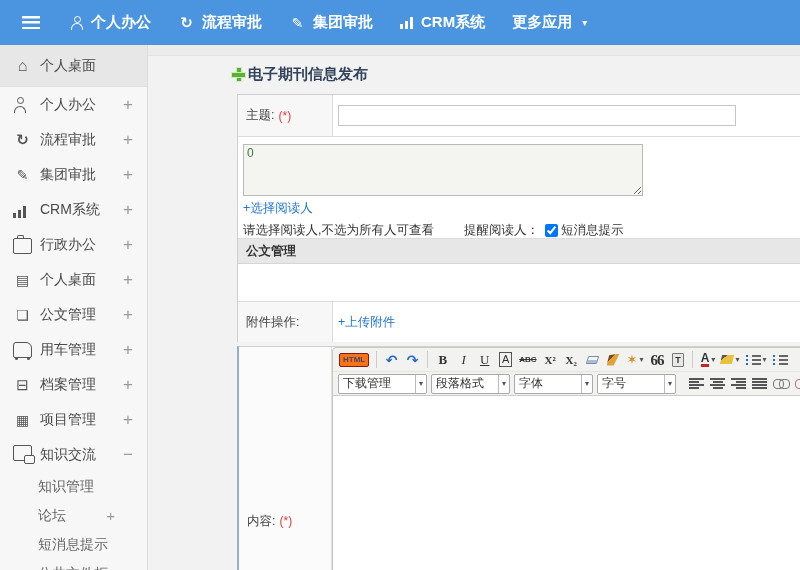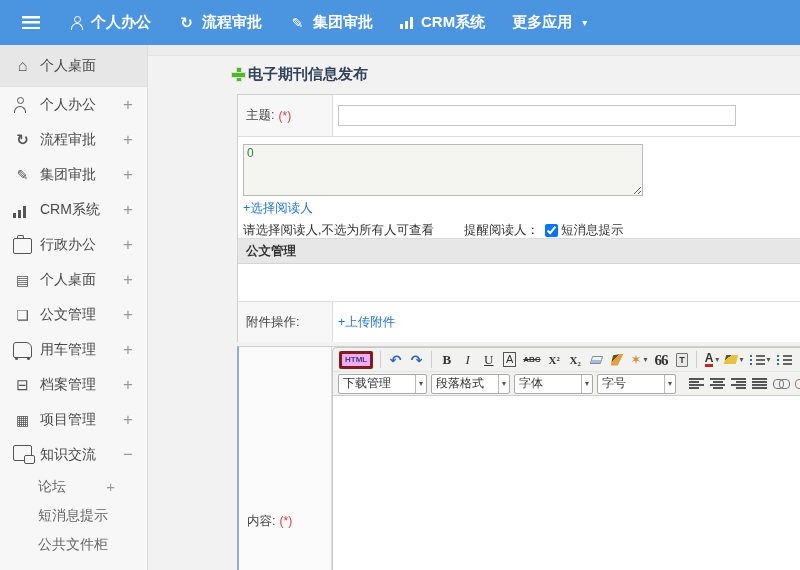--- a/index.html
+++ b/index.html
@@ -93,21 +93,21 @@
   .ed-cell{flex:1;min-width:0}
   .ed{width:560px;height:100%;border:1px solid #c9c9c9;border-radius:4px 4px 0 0;display:flex;flex-direction:column;overflow:hidden;background:#f2f2f0}
   .trow{display:flex;align-items:center;flex-wrap:nowrap;padding:2px 3px;height:24px;flex-shrink:0}
   .trow1{border-bottom:1px solid #e4e4e0}
   .trow2{border-bottom:1px solid #ccc}
   .ed-content{flex:1;background:#fff;cursor:text}
 
   .tbtn{display:inline-flex;align-items:center;justify-content:center;min-width:19px;height:20px;margin:0 1px;
     padding:0 2px;border-radius:2px;cursor:pointer}
   .tsep{width:1px;height:17px;background:#ccc;margin:0 4px;flex-shrink:0}
-  .tlabel{font-size:8px;font-weight:bold;color:#446;border:3px solid #7f1d1d;padding:1.5px 3px;background:#f0abfc;border-radius:2px}
+  .tlabel{font-size:8px;font-weight:bold;color:#446;border:1px solid #7f1d1d;padding:1.5px 3px;background:#f97316;border-radius:2px}
   .tcaret{font-size:8px;color:#555;margin-left:2px}
   .glyph{font-size:13px;color:#333;line-height:16px}
   .c-blue{color:#2a66c9;font-size:14px;font-weight:bold}
   .g-bold{font-weight:bold;font-family:"Liberation Serif","DejaVu Serif",serif}
   .g-italic{font-style:italic;font-family:"Liberation Serif","DejaVu Serif",serif}
   .g-underline{text-decoration:underline;font-family:"Liberation Serif","DejaVu Serif",serif}
   .g-boxed{font-size:11px;border:1px solid #555;padding:0 2px;line-height:13px}
   .g-strike{font-size:8px;font-weight:bold;text-decoration:line-through}
   .g-small{font-size:11px;font-weight:bold;font-family:"Liberation Serif","DejaVu Serif",serif}
   .g-quote{font-family:"Liberation Serif","DejaVu Serif",serif;font-weight:bold;font-size:15px;letter-spacing:-1px}
@@ -246,20 +246,24 @@
           <span class="sexpand">+</span>
         </div>
         <div class="side-item">
           <span class="sicon ic-knowledge"></span>
           <span class="slabel">知识交流</span>
           <span class="sexpand">−</span>
         </div>
       </div>
     <div class="side-sub">
 
+    <div class="sub-item">
+          <span class="slabel">知识管理</span>
+
+        </div>
         <div class="sub-item">
           <span class="slabel">论坛</span>
           <span class="sexpand sub">+</span>
         </div>
         <div class="sub-item">
           <span class="slabel">短消息提示</span>
 
         </div>
         <div class="sub-item">
           <span class="slabel">公共文件柜</span>

